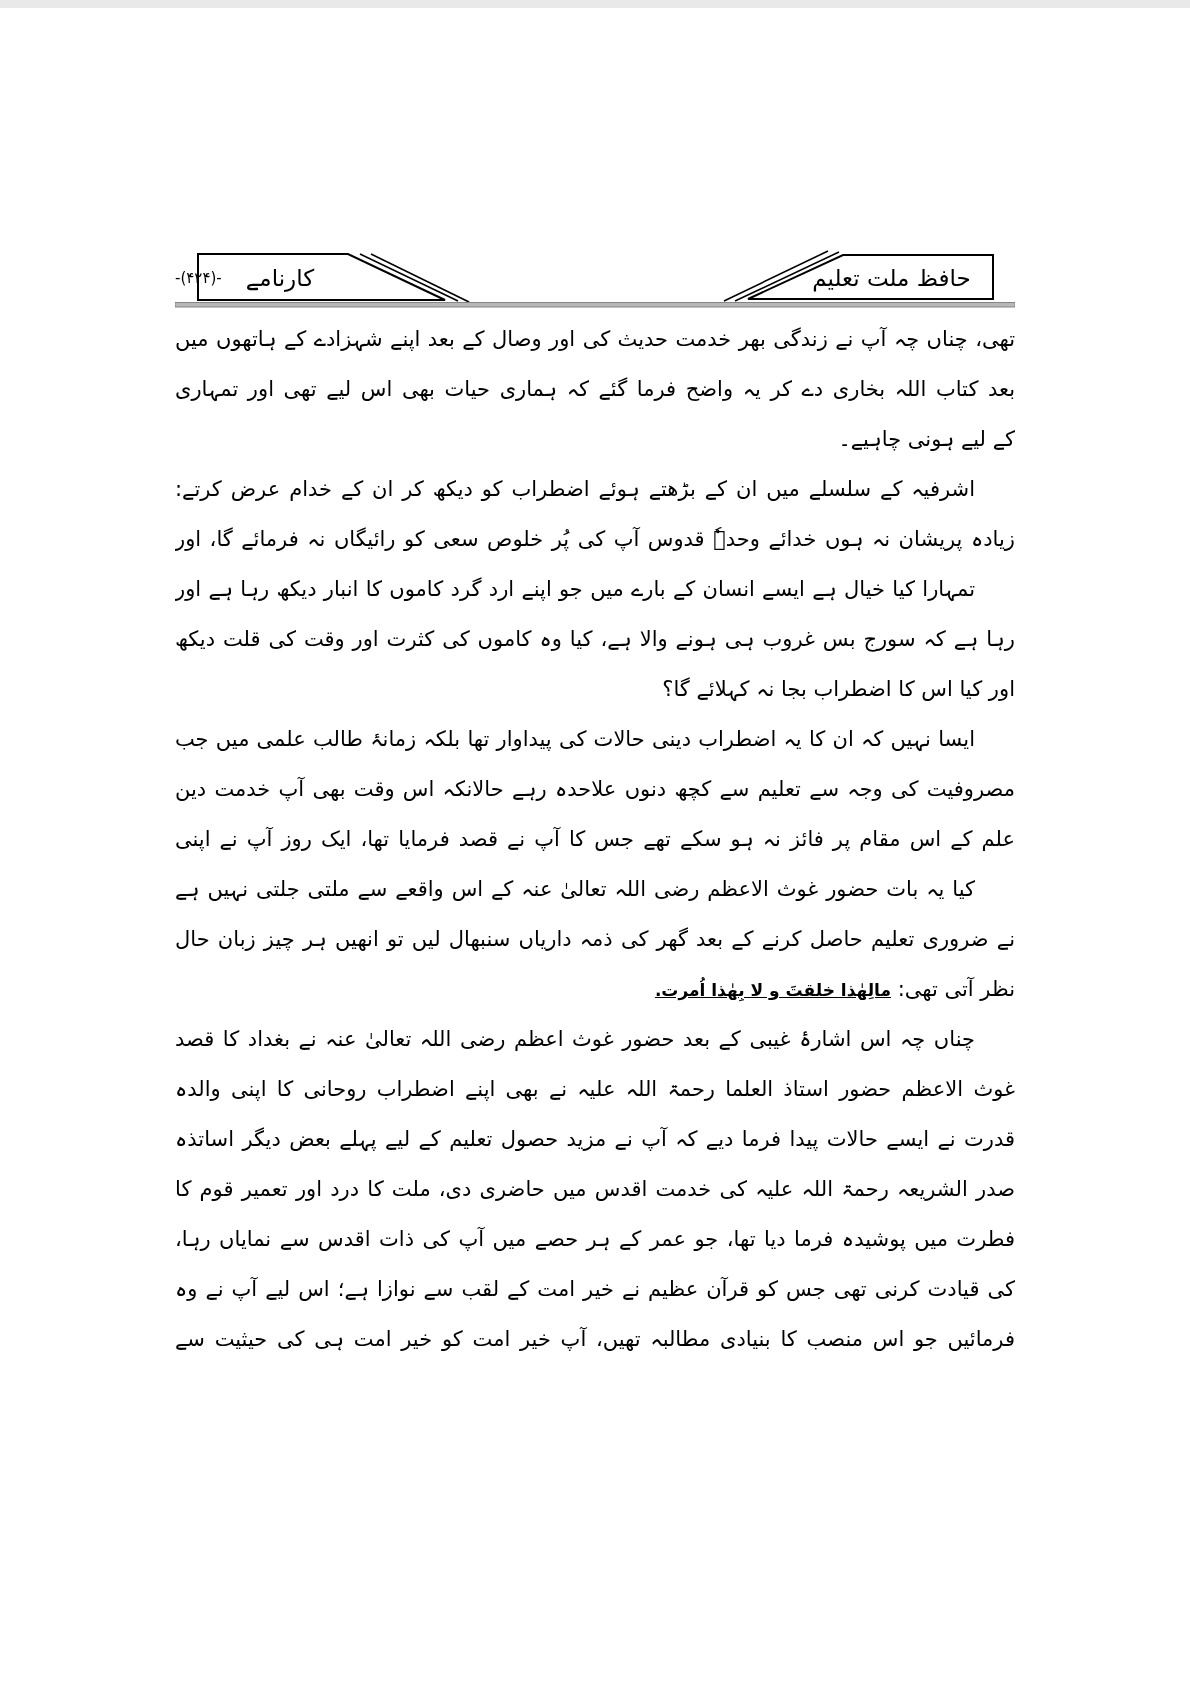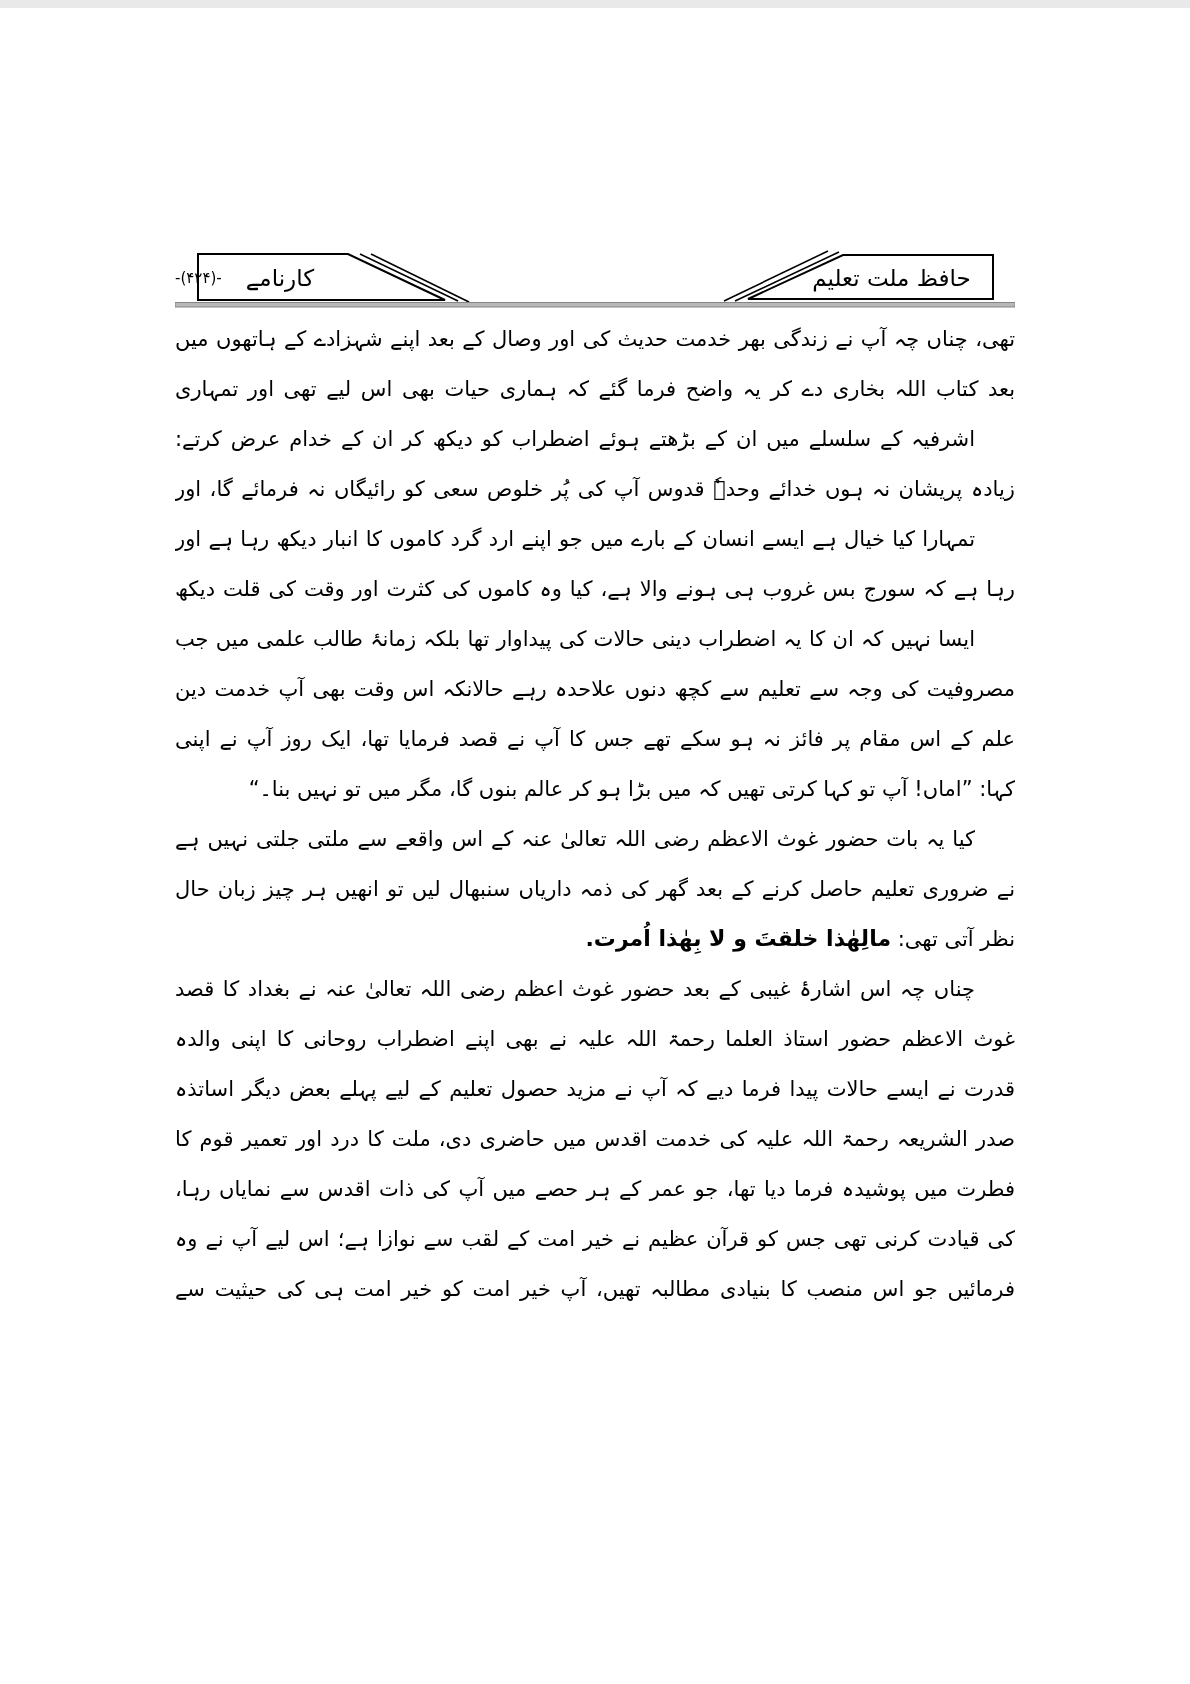--- a/index.html
+++ b/index.html
@@ -37,22 +37,23 @@
   }
   .line{
     height:50px; line-height:50px; overflow:hidden;
     text-align:justify; text-align-last:justify;
     text-justify:inter-word;
     white-space:normal;
   }
   .line.indent{padding-right:40px;}
   .line.end{text-align-last:right;}
   .arabic{
-    font-weight:bold; font-size:22px;
+    font-weight:bold; font-size:17px;
     padding-left:6px;
+    text-decoration:underline;
   }
 </style>
 </head>
 <body>
 
 <div class="page">
 
   <div class="header">
     <svg width="840" height="80" viewBox="0 0 840 80">
 
@@ -70,28 +71,29 @@
     <div class="banner-label left-label">کارنامے</div>
 
     <div class="page-num">-(۴۲۴)-</div>
 
     <div class="banner-label right-label">حافظ ملت تعلیم</div>
   </div>
 
   <div class="body-text">
     <div class="line">تھی، چناں چہ آپ نے زندگی بھر خدمت حدیث کی اور وصال کے بعد اپنے شہزادے کے ہاتھوں میں اصح الکتب</div>
     <div class="line">بعد کتاب اللہ بخاری دے کر یہ واضح فرما گئے کہ ہماری حیات بھی اس لیے تھی اور تمہاری زندگی بھی اسی مقصد عظیم</div>
+    <div class="line end">کے لیے ہونی چاہیے۔</div>
     <div class="line indent">اشرفیہ کے سلسلے میں ان کے بڑھتے ہوئے اضطراب کو دیکھ کر ان کے خدام عرض کرتے: حضور! آپ</div>
     <div class="line">زیادہ پریشان نہ ہوں خدائے وحدہٗ قدوس آپ کی پُر خلوص سعی کو رائیگاں نہ فرمائے گا، اور الجامعۃ الاشرفیہ کا تخیل</div>
     <div class="line indent">تمہارا کیا خیال ہے ایسے انسان کے بارے میں جو اپنے ارد گرد کاموں کا انبار دیکھ رہا ہے اور یہ بھی دیکھ</div>
     <div class="line">رہا ہے کہ سورج بس غروب ہی ہونے والا ہے، کیا وہ کاموں کی کثرت اور وقت کی قلت دیکھ کر مضطرب نہ ہو گا؟</div>
+    <div class="line end">اور کیا اس کا اضطراب بجا نہ کہلائے گا؟</div>
     <div class="line indent">ایسا نہیں کہ ان کا یہ اضطراب دینی حالات کی پیداوار تھا بلکہ زمانۂ طالب علمی میں جب آپ بعض گھریلو</div>
     <div class="line">مصروفیت کی وجہ سے تعلیم سے کچھ دنوں علاحدہ رہے حالانکہ اس وقت بھی آپ خدمت دین کر رہے تھے لیکن</div>
     <div class="line">علم کے اس مقام پر فائز نہ ہو سکے تھے جس کا آپ نے قصد فرمایا تھا، ایک روز آپ نے اپنی والدہ محترمہ سے</div>
-    <div class="line end">کہا: ”اماں! آپ تو کہا کرتی تھیں کہ میں بڑا ہو کر عالم بنوں گا، مگر میں تو نہیں بنا۔“</div>
     <div class="line indent">کیا یہ بات حضور غوث الاعظم رضی اللہ تعالیٰ عنہ کے اس واقعے سے ملتی جلتی نہیں ہے کہ جب انھوں</div>
     <div class="line">نے ضروری تعلیم حاصل کرنے کے بعد گھر کی ذمہ داریاں سنبھال لیں تو انھیں ہر چیز زبان حال سے یہ کہتی ہوئی</div>
     <div class="line end">
       <span>نظر آتی تھی:</span>
       <span class="arabic">مالِهٰذا خلقتَ و لا بِهٰذا اُمرت.</span>
     </div>
     <div class="line indent">چناں چہ اس اشارۂ غیبی کے بعد حضور غوث اعظم رضی اللہ تعالیٰ عنہ نے بغداد کا قصد فرمایا تھا، یہاں نائب</div>
     <div class="line">غوث الاعظم حضور استاذ العلما رحمۃ اللہ علیہ نے بھی اپنے اضطراب روحانی کا اپنی والدہ مخدومہ سے تذکرہ فرمایا اور</div>
     <div class="line">قدرت نے ایسے حالات پیدا فرما دیے کہ آپ نے مزید حصول تعلیم کے لیے پہلے بعض دیگر اساتذہ اور پھر حضرت</div>
     <div class="line">صدر الشریعہ رحمۃ اللہ علیہ کی خدمت اقدس میں حاضری دی، ملت کا درد اور تعمیر قوم کا جذبہ، قدرت نے آپ کی</div>

